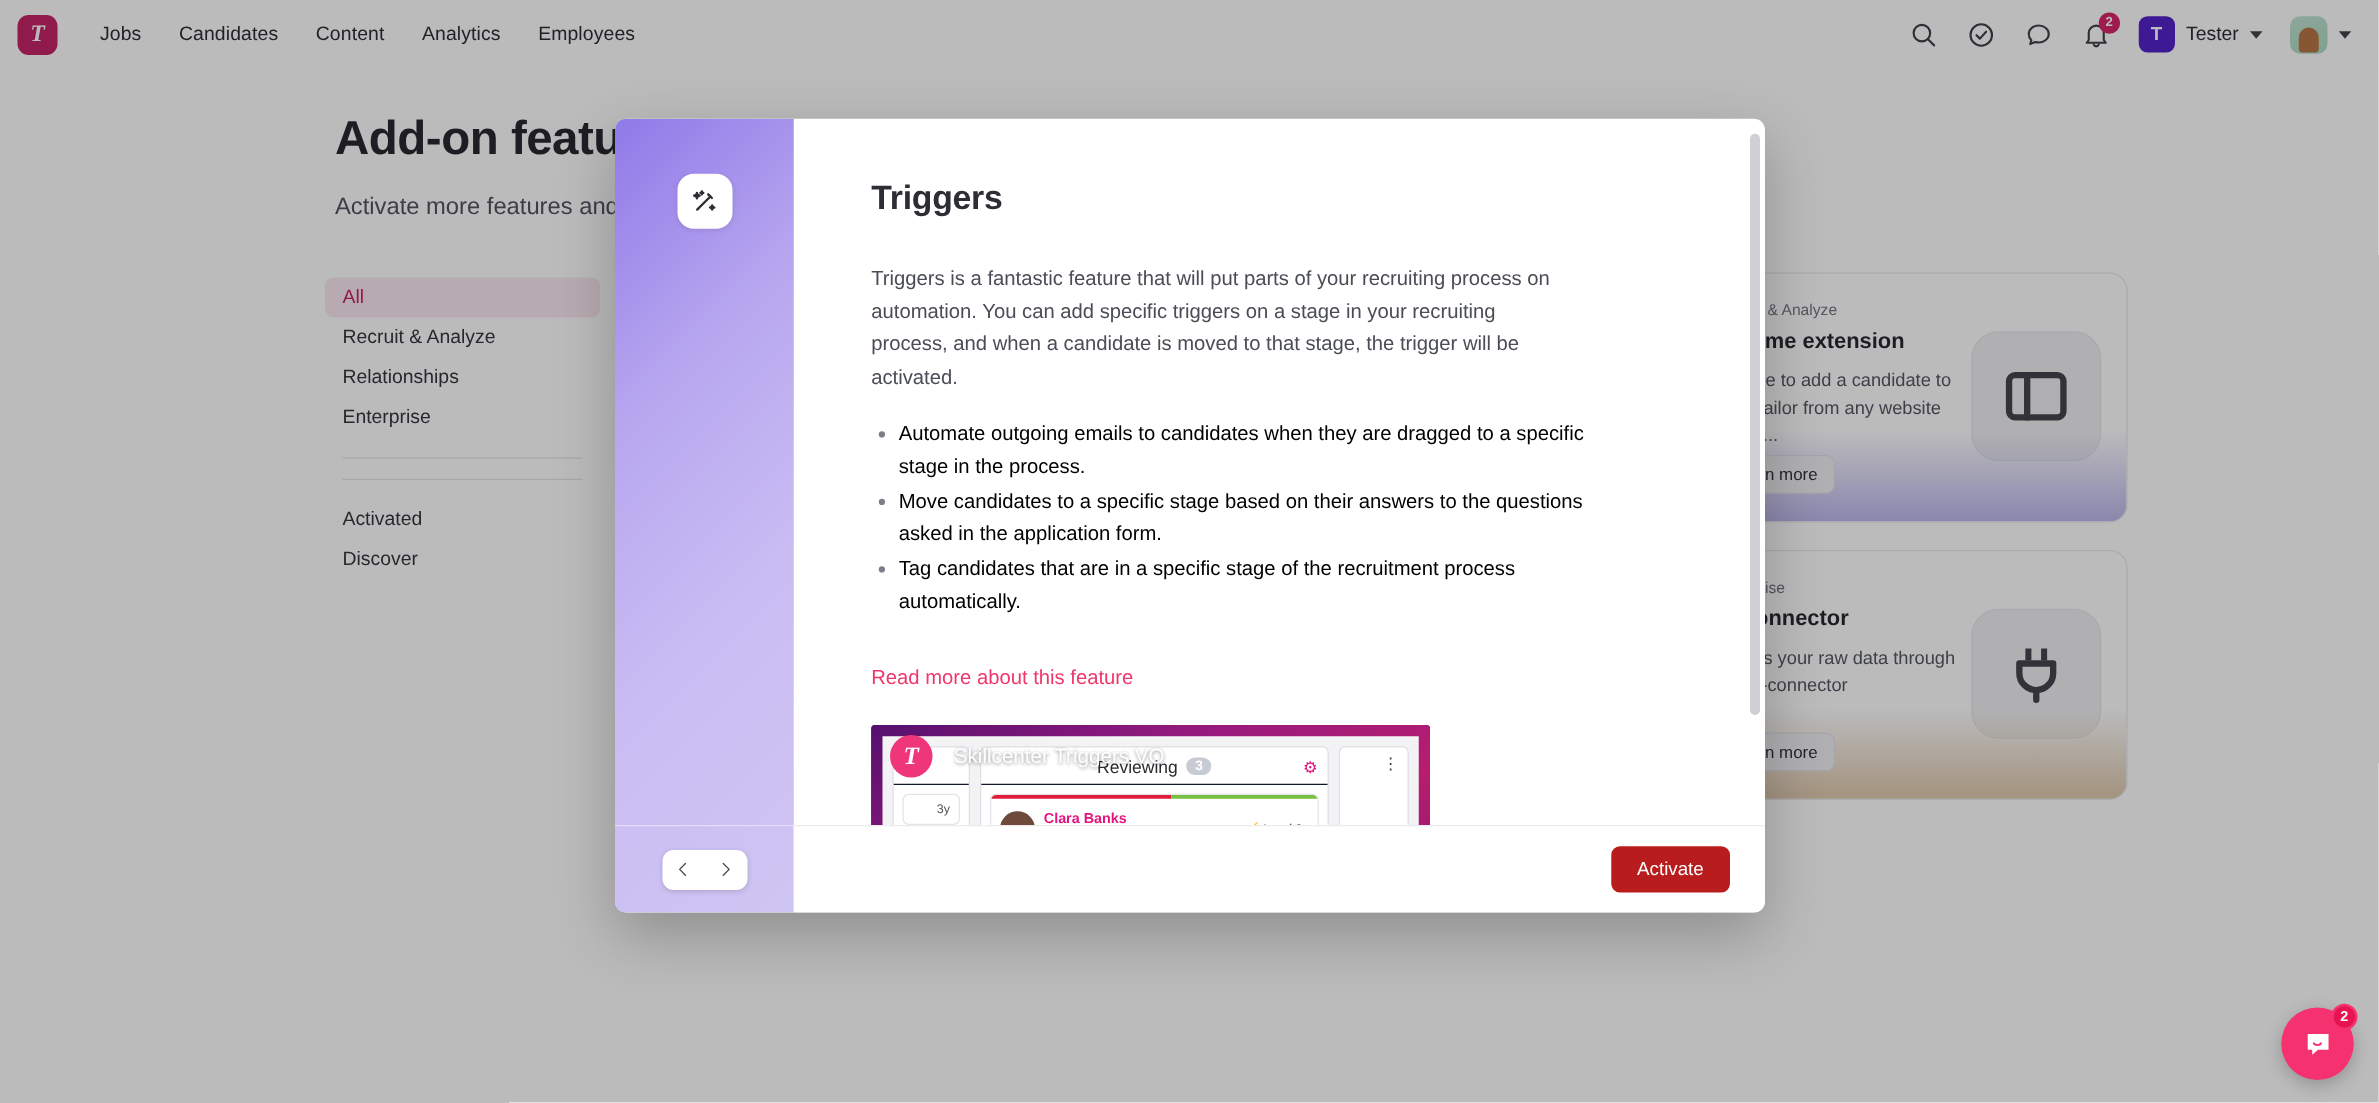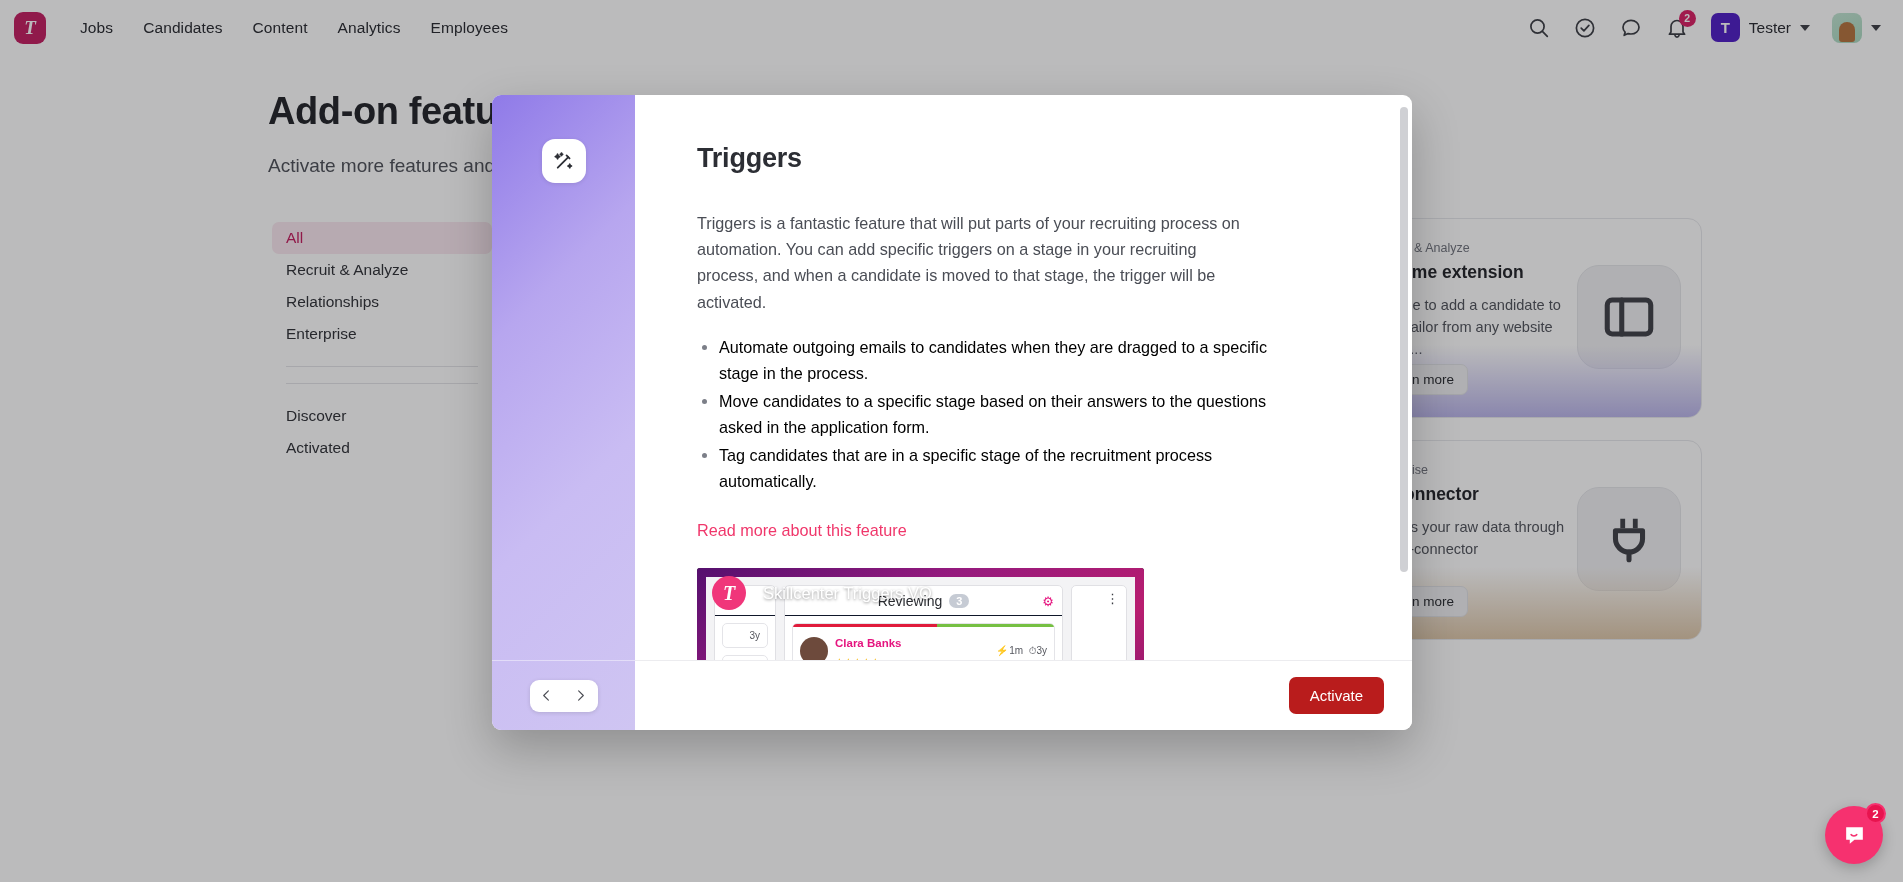--- a/index.html
+++ b/index.html
@@ -83,21 +83,21 @@
   
   .page-head { position: absolute; left: 268px; top: 90px; }
   .page-title {
     font-size: 38px; font-weight: 700; color: #1d1f24; letter-spacing: -.4px;
   }
   .page-sub {
     margin-top: 22px; font-size: 19px; color: #4a4d55;
   }
 
   
-  .filters { position: absolute; left: 272px; top: 222px; width: 220px; }
+  .filters { position: absolute; left: 260px; top: 222px; width: 220px; }
   .filt {
     font-size: 15.5px; color: #2b2d33; padding: 7px 14px;
     border-radius: 7px; cursor: pointer;
   }
   .filt.active { background: #fae7ef; color: #c2185b; }
   .filt-sep { height: 1px; background: #e2e3e7; margin: 16px 14px; }
 
   
   .grid {
     position: absolute; left: 590px; top: 218px;
@@ -215,21 +215,21 @@
   .m-para {
     margin-top: 36px; font-size: 16.2px; line-height: 1.62; color: #4a4d55;
     max-width: 565px;
   }
   .m-list { margin-top: 20px; padding-left: 22px; max-width: 580px; }
   .m-list li {
     font-size: 16.2px; line-height: 1.6; color: #000000; margin-bottom: 2px;
   }
   .m-list li::marker { color: #7c7f88; }
   .m-link {
-    display: inline-block; margin-top: 25px;
+    display: inline-block; margin-top: 37px;
     font-size: 16.2px; color: #f0376b; text-decoration: none; cursor: pointer;
   }
 
   
   .video {
     position: relative; margin-top: 28px;
     width: 447px; height: 251px; border-radius: 3px; overflow: hidden;
     background: #1a1a1a; cursor: pointer;
   }
   .v-frame {
@@ -367,22 +367,22 @@
       <div class="page-sub">Activate more features and get the most out of Teamtailor</div>
     </div>
 
     <div class="filters">
       <div class="filt active">All</div>
       <div class="filt">Recruit &amp; Analyze</div>
       <div class="filt">Relationships</div>
       <div class="filt">Enterprise</div>
       <div class="filt-sep"></div>
       <div class="filt-sep"></div>
+      <div class="filt">Activated</div>
       <div class="filt">Discover</div>
-      <div class="filt">Activated</div>
     </div>
 
     <div class="grid">
 
       <div class="fcard g-violet">
         <div class="fcard-eyebrow">Recruit &amp; Analyze</div>
         <div class="fcard-title">Chrome extension</div>
         <div class="fcard-desc">Be able to add a candidate to Teamtailor from any website you're...</div>
         <div class="fcard-icon">
           <svg viewBox="0 0 24 24">

